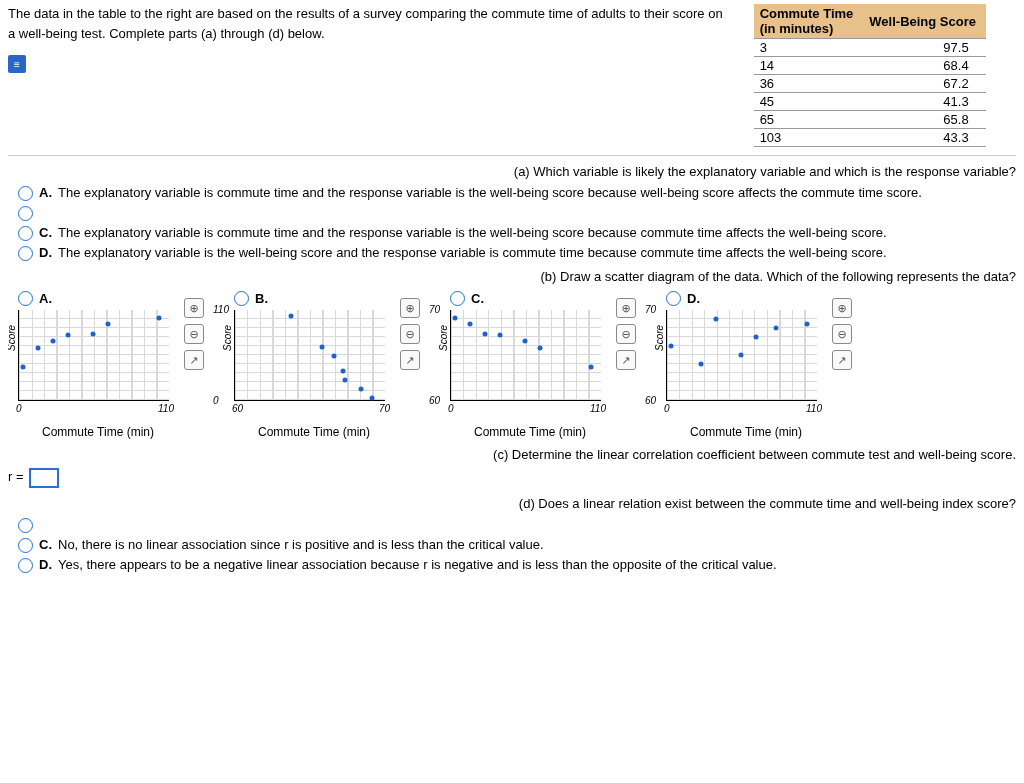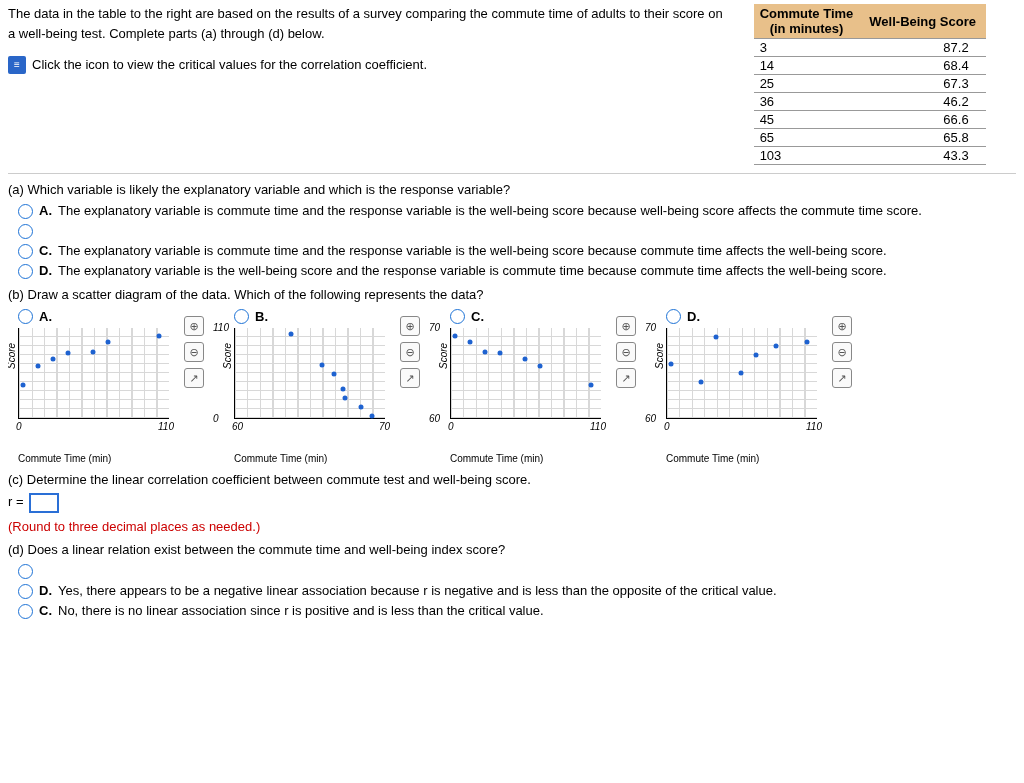--- a/index.html
+++ b/index.html
@@ -1,35 +1,35 @@
 <!DOCTYPE html>
 <html><head>
 <meta charset="utf-8">
 <style>
 body { font-family: Arial, Helvetica, sans-serif; font-size: 13px; color: #000; margin: 4px 8px; }
 .top { display: flex; gap: 23px; }
 .intro { flex: 1; line-height: 1.5; }
 .link-row { display: flex; align-items: center; gap: 6px; margin-top: 12px; }
 .link-icon { width: 18px; height: 18px; background: #2a66c8; border-radius: 2px; display:flex;align-items:center;justify-content:center;color:#fff;font-size:10px;font-weight:bold;}
 .data-table { border-collapse: collapse; margin-right: 30px; }
-.data-table th { background: #e8c08a; text-align: center; padding: 2px 10px 2px 6px; font-weight: bold; border-bottom:1px solid #999; font-size:13px;}
+.data-table th { background: #e8c08a; text-align: left; padding: 2px 10px 2px 6px; font-weight: bold; border-bottom:1px solid #999; font-size:13px;}
 .data-table td { padding: 1px 6px; border-bottom: 1px solid #999; font-size:13px;}
 .data-table td:nth-child(2){ padding-left: 80px; }
 .hr { border: none; border-top: 1px solid #ccc; margin: 8px 0; }
 .q { margin-top: 8px; }
-.q-text { margin: 6px 0; }
+.q-text { margin: 6px 0; text-align: right; }
 .opt { display: flex; align-items: flex-start; gap: 6px; margin: 4px 0 4px 10px; }
 .radio { width: 13px; height: 13px; border: 1.5px solid #1e73d6; border-radius: 50%; flex-shrink: 0; margin-top: 1px; background:#fff; }
 .opt-label { font-weight: bold; margin-right: 6px; }
 .part-b-row { display: flex; gap: 30px; margin-top: 4px; padding-left:10px;}
 .chart-block { display: flex; gap: 6px; }
 .chart-opt-head { display:flex; align-items:center; gap:6px; margin-bottom:4px;}
 .chart-area { position: relative; width: 160px; height: 105px; font-style: italic; }
 .ylabel { position:absolute; left:-12px; top:50%; transform: rotate(-90deg) translateX(12px); transform-origin:left top; font-size:10px;}
-.xlabel { font-size:10px; margin-top:20px;}
+.xlabel { text-align:center; font-size:12px; margin-top:10px;}
 .mini-svg { width:150px; height:90px; border-left:1px solid #000; border-bottom:1px solid #000; background-image:
   repeating-linear-gradient(to right, #d8d8d8 0 1px, transparent 1px 12.5px),
   repeating-linear-gradient(to top, #d8d8d8 0 1px, transparent 1px 9px);
   position:relative;
 }
 .pt { width:5px;height:5px;border-radius:50%;background:#1e62d0;position:absolute;transform:translate(-50%,50%);}
 .tick-y-top{position:absolute;left:-22px;top:-6px;font-size:10px;}
 .tick-y-bot{position:absolute;left:-22px;bottom:-6px;font-size:10px;}
 .tick-x-l{position:absolute;left:-3px;bottom:-14px;font-size:10px;}
 .tick-x-r{position:absolute;right:-5px;bottom:-14px;font-size:10px;}
@@ -40,50 +40,45 @@
 .header-wrap{position:relative;}
 </style>
 </head>
 <body>
 
 <div class="top">
   <div class="intro">
     <div>The data in the table to the right are based on the results of a survey comparing the commute time of adults to their score on a well-being test. Complete parts (a) through (d) below.</div>
     <div class="link-row">
       <div class="link-icon">≡</div>
-      <span>Click the icon to view the critical values for the correlation coefficient.</span>
     </div>
   </div>
   <div class="header-wrap">
 
   <table class="data-table">
     <tbody>
           <tr>
             <th><span>Commute Time</span><br><span>(in minutes)</span></th>
             <th>Well-Being Score</th>
           </tr>
     <tr>
             <td>3</td>
-            <td>87.2</td>
+            <td>97.5</td>
           </tr>
     <tr>
             <td>14</td>
             <td>68.4</td>
           </tr>
     <tr>
-            <td>25</td>
-            <td>67.3</td>
-          </tr>
-    <tr>
             <td>36</td>
-            <td>46.2</td>
+            <td>67.2</td>
           </tr>
     <tr>
             <td>45</td>
-            <td>66.6</td>
+            <td>41.3</td>
           </tr>
     <tr>
             <td>65</td>
             <td>65.8</td>
           </tr>
     <tr>
             <td>103</td>
             <td>43.3</td>
           </tr>
   </tbody>
@@ -237,29 +232,28 @@
       </div>
     </div>
 </div>
 
 <div class="q">
   <div class="q-text">(c) Determine the linear correlation coefficient between commute test and well-being score.</div>
   <div style="margin:6px 0;">
     <span>r =</span>
     <span class="input-box"></span>
   </div>
-  <div class="inst">(Round to three decimal places as needed.)</div>
 </div>
 
 <div class="q">
   <div class="q-text">(d) Does a linear relation exist between the commute time and well-being index score?</div>
   <div class="opt">
       <div class="radio"></div>
     </div>
   <div class="opt">
       <div class="radio"></div>
+      <div><span class="opt-label">C.</span><span>No, there is no linear association since r is positive and is less than the critical value.</span></div>
+    </div>
+  <div class="opt">
+      <div class="radio"></div>
       <div><span class="opt-label">D.</span><span>Yes, there appears to be a negative linear association because r is negative and is less than the opposite of the critical value.</span></div>
     </div>
-  <div class="opt">
-      <div class="radio"></div>
-      <div><span class="opt-label">C.</span><span>No, there is no linear association since r is positive and is less than the critical value.</span></div>
-    </div>
 </div>
 
 </body></html>

